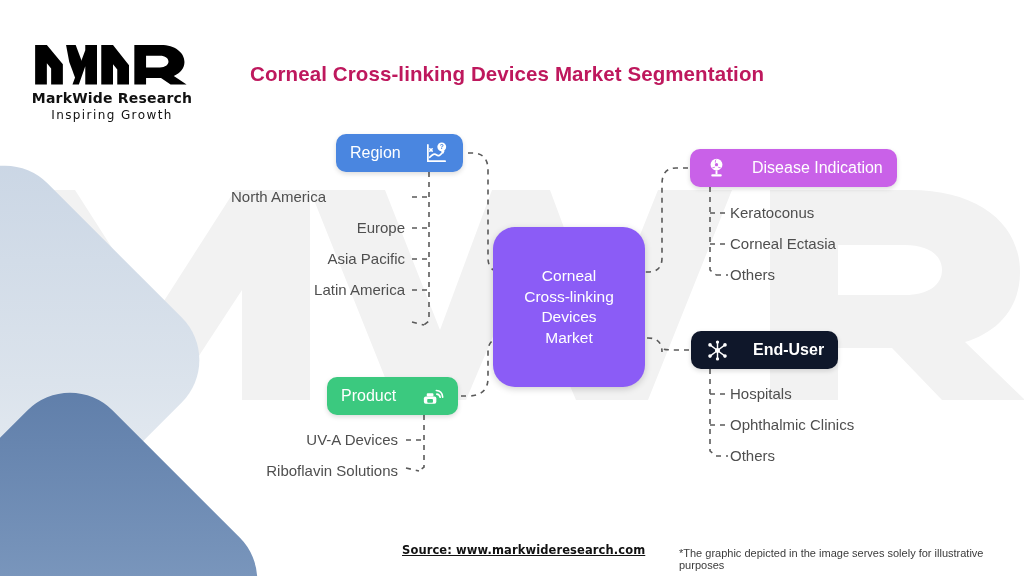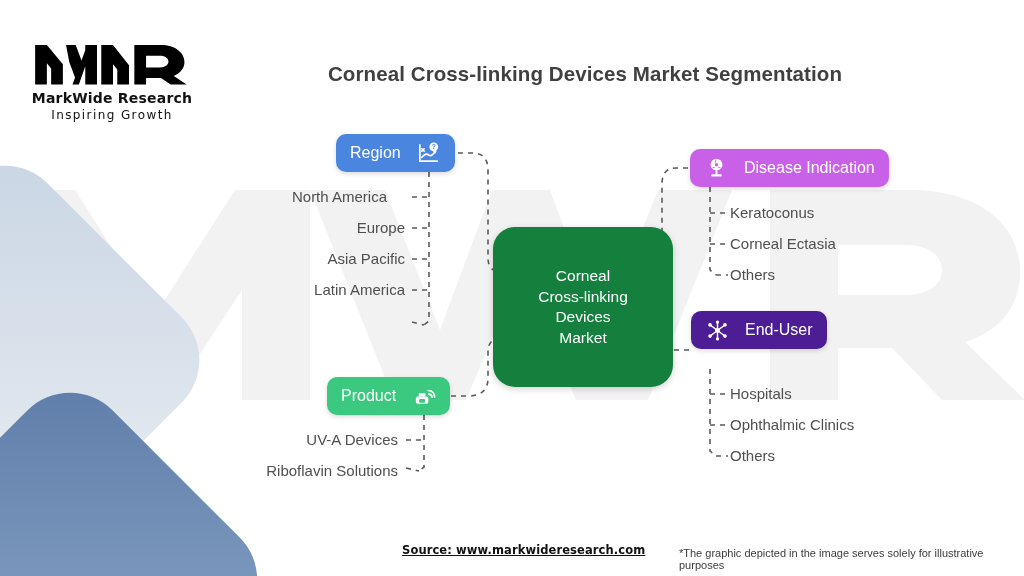--- a/index.html
+++ b/index.html
@@ -56,67 +56,66 @@
     color:#111111;
     text-align:center;
     width:170px;
     margin-top:2px;
   }
 
   
   .title {
     position:absolute;
     left:250px; top:62px; width:670px;
-    text-align:center;
     font-size:20.5px;
     font-weight:bold;
-    color:#404040;
+    color:#be185d;
     letter-spacing:.1px;
   }
 
   
   #connectors { position:absolute; inset:0; width:1024px; height:576px; }
 
   
   .center-node {
     position:absolute;
     left:493px; top:227px;
-    width:180px; height:160px;
-    background:#15803d;
+    width:152px; height:160px;
+    background:#8b5cf6;
     border-radius:22px;
     display:flex; align-items:center; justify-content:center;
     box-shadow:0 2px 7px rgba(0,0,0,.18);
   }
   .center-node .ctext {
     color:#ffffff;
     font-size:15.5px;
     line-height:20.5px;
     text-align:center;
     white-space:pre-line;
   }
 
   
   .badge {
     position:absolute;
     height:38px;
     border-radius:10px;
     display:flex;
     align-items:center;
-    gap:16px;
+    gap:24px;
     padding:0 14px;
     color:#ffffff;
     font-size:16px;
     box-shadow:0 2px 5px rgba(0,0,0,.14);
     white-space:nowrap;
   }
   .badge .bicon { display:flex; align-items:center; justify-content:center; width:24px; height:24px; flex:none; }
   .badge-region  { left:336px; top:134px; background:#4a86e0; }
   .badge-product { left:327px; top:377px; background:#3bc97f; }
   .badge-disease { left:690px; top:149px; background:#c961e8; }
-  .badge-enduser { left:691px; top:311px; background:#4c1d95; }
+  .badge-enduser { left:691px; top:331px; background:#0f172a;font-weight:bold; }
 
   
   .leaf {
     position:absolute;
     font-size:15px;
     color:#4f4f4f;
     white-space:nowrap;
   }
   .leaf-left  { text-align:right; }
   .leaf-right { text-align:left; }
@@ -213,21 +212,21 @@
       <svg viewBox="0 0 24 24" width="23" height="23">
         <path d="M3 3 L3 20 L21 20" stroke="#ffffff" stroke-width="1.8" fill="none" stroke-linecap="round"></path>
         <path d="M5 16 Q9 11 12 13.5 Q15 16 19.5 9.5" stroke="#ffffff" stroke-width="1.8" fill="none" stroke-linecap="round"></path>
         <path d="M16.5 9.5 L19.8 9 L19.3 12.3 Z" fill="#ffffff"></path>
         <path d="M5 9.5 L7.5 7 M5 7 L7.5 9.5" stroke="#ffffff" stroke-width="1.6" stroke-linecap="round"></path>
         <circle cx="17.5" cy="5" r="4.6" fill="#ffffff"></circle>
         <text x="17.5" y="7.4" font-size="7" font-family="Liberation Sans, sans-serif" font-weight="bold" fill="#4a86e0" text-anchor="middle">?</text>
       </svg>
     </span>
   </div>
-  <div class="leaf leaf-left" style="left:142px; top:188px; width:245px;">North America</div>
+  <div class="leaf leaf-left" style="left:156px; top:188px; width:245px;text-align:center;">North America</div>
   <div class="leaf leaf-left" style="left:160px; top:250px; width:245px;">Asia Pacific</div>
   <div class="leaf leaf-left" style="left:160px; top:219px; width:245px;">Europe</div>
   <div class="leaf leaf-left" style="left:160px; top:281px; width:245px;">Latin America</div>
 
   <div class="badge badge-product">
     <span class="badge-text">Product</span>
     <span class="bicon">
       <svg viewBox="0 0 24 24" width="23" height="23">
         <rect x="3" y="12" width="13" height="7.5" rx="2" fill="#ffffff"></rect>
         <rect x="6" y="8.5" width="7" height="3.5" rx="1" fill="#ffffff"></rect>

